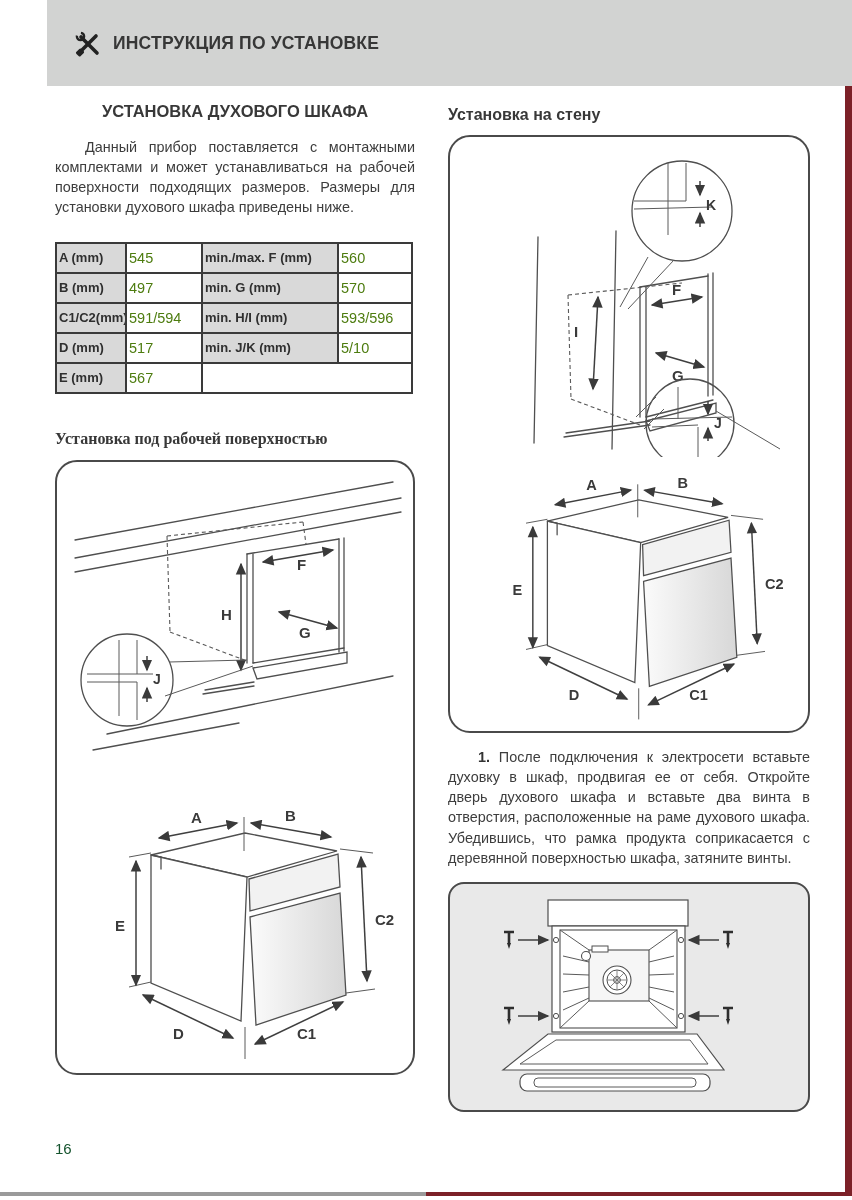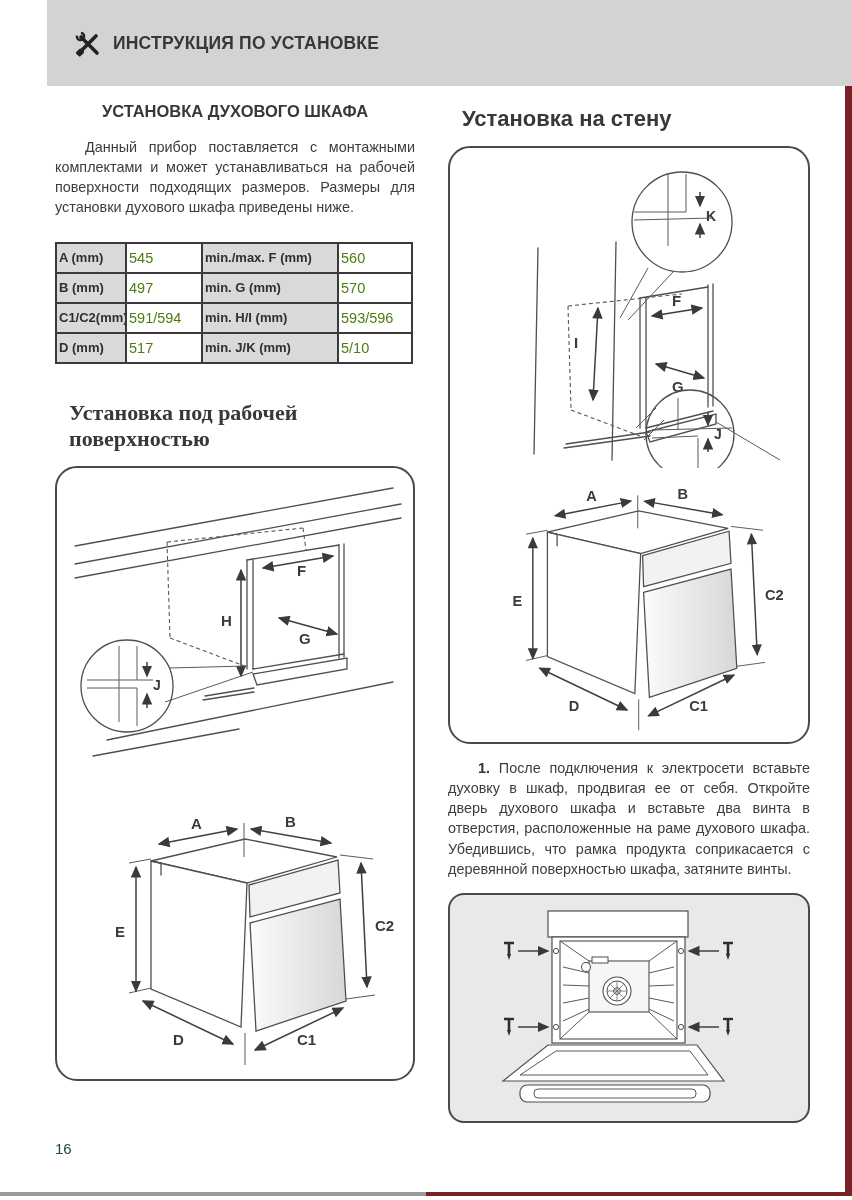--- a/index.html
+++ b/index.html
@@ -10,21 +10,21 @@
   
   .header{
     position:absolute;left:0;top:0;width:852px;height:86px;
     background:#d2d3d2;display:flex;align-items:center;padding-left:28px;box-sizing:border-box;gap:11px;margin-left:47px;
   }
   .header h1{font-size:17.5px;font-weight:bold;color:#373737;margin:0;letter-spacing:.2px;}
   
   .col-left{position:absolute;left:55px;top:92px;width:360px;}
   .col-right{position:absolute;left:448px;top:100px;width:362px;}
   .doc-title{font-size:16.5px;font-weight:bold;color:#383838;text-align:center;margin:10px 0 0 0;}
-  .section-title{font-size:22px;font-weight:bold;color:#383838;margin:14px;}
+  .section-title{font-size:16px;font-weight:bold;color:#383838;margin:0;}
   .section-title.center{font-family:Liberation Serif, serif;}
   .para{
     font-size:14.4px;line-height:1.4;text-align:justify;color:#3d3d3d;
     margin:16px 0 0 0;text-indent:30px;
   }
   .para b{color:#333;}
   
   table.dims{
     border-collapse:collapse;margin-top:24px;table-layout:fixed;width:356px;
   }
@@ -106,20 +106,25 @@
       <td class="val">591/594</td>
       <td class="lab">min. H/I (mm)</td>
       <td class="val">593/596</td>
     </tr>
     <tr>
       <td class="lab">D (mm)</td>
       <td class="val">517</td>
       <td class="lab">min. J/K (mm)</td>
       <td class="val">5/10</td>
     </tr>
+    <tr>
+      <td class="lab">E (mm)</td>
+      <td class="val">567</td>
+      <td class="noborder topline" colspan="2"></td>
+    </tr>
   </tbody>
     </table>
 
   <div class="section-title center mt-worktop-title">Установка под рабочей поверхностью</div>
 
   <div class="diagram-box box-worktop">
     
     <svg width="356" height="324" viewBox="0 0 356 324">
       <defs>
         <marker id="ae1" markerWidth="9" markerHeight="8" refX="7" refY="3.5" orient="auto">

